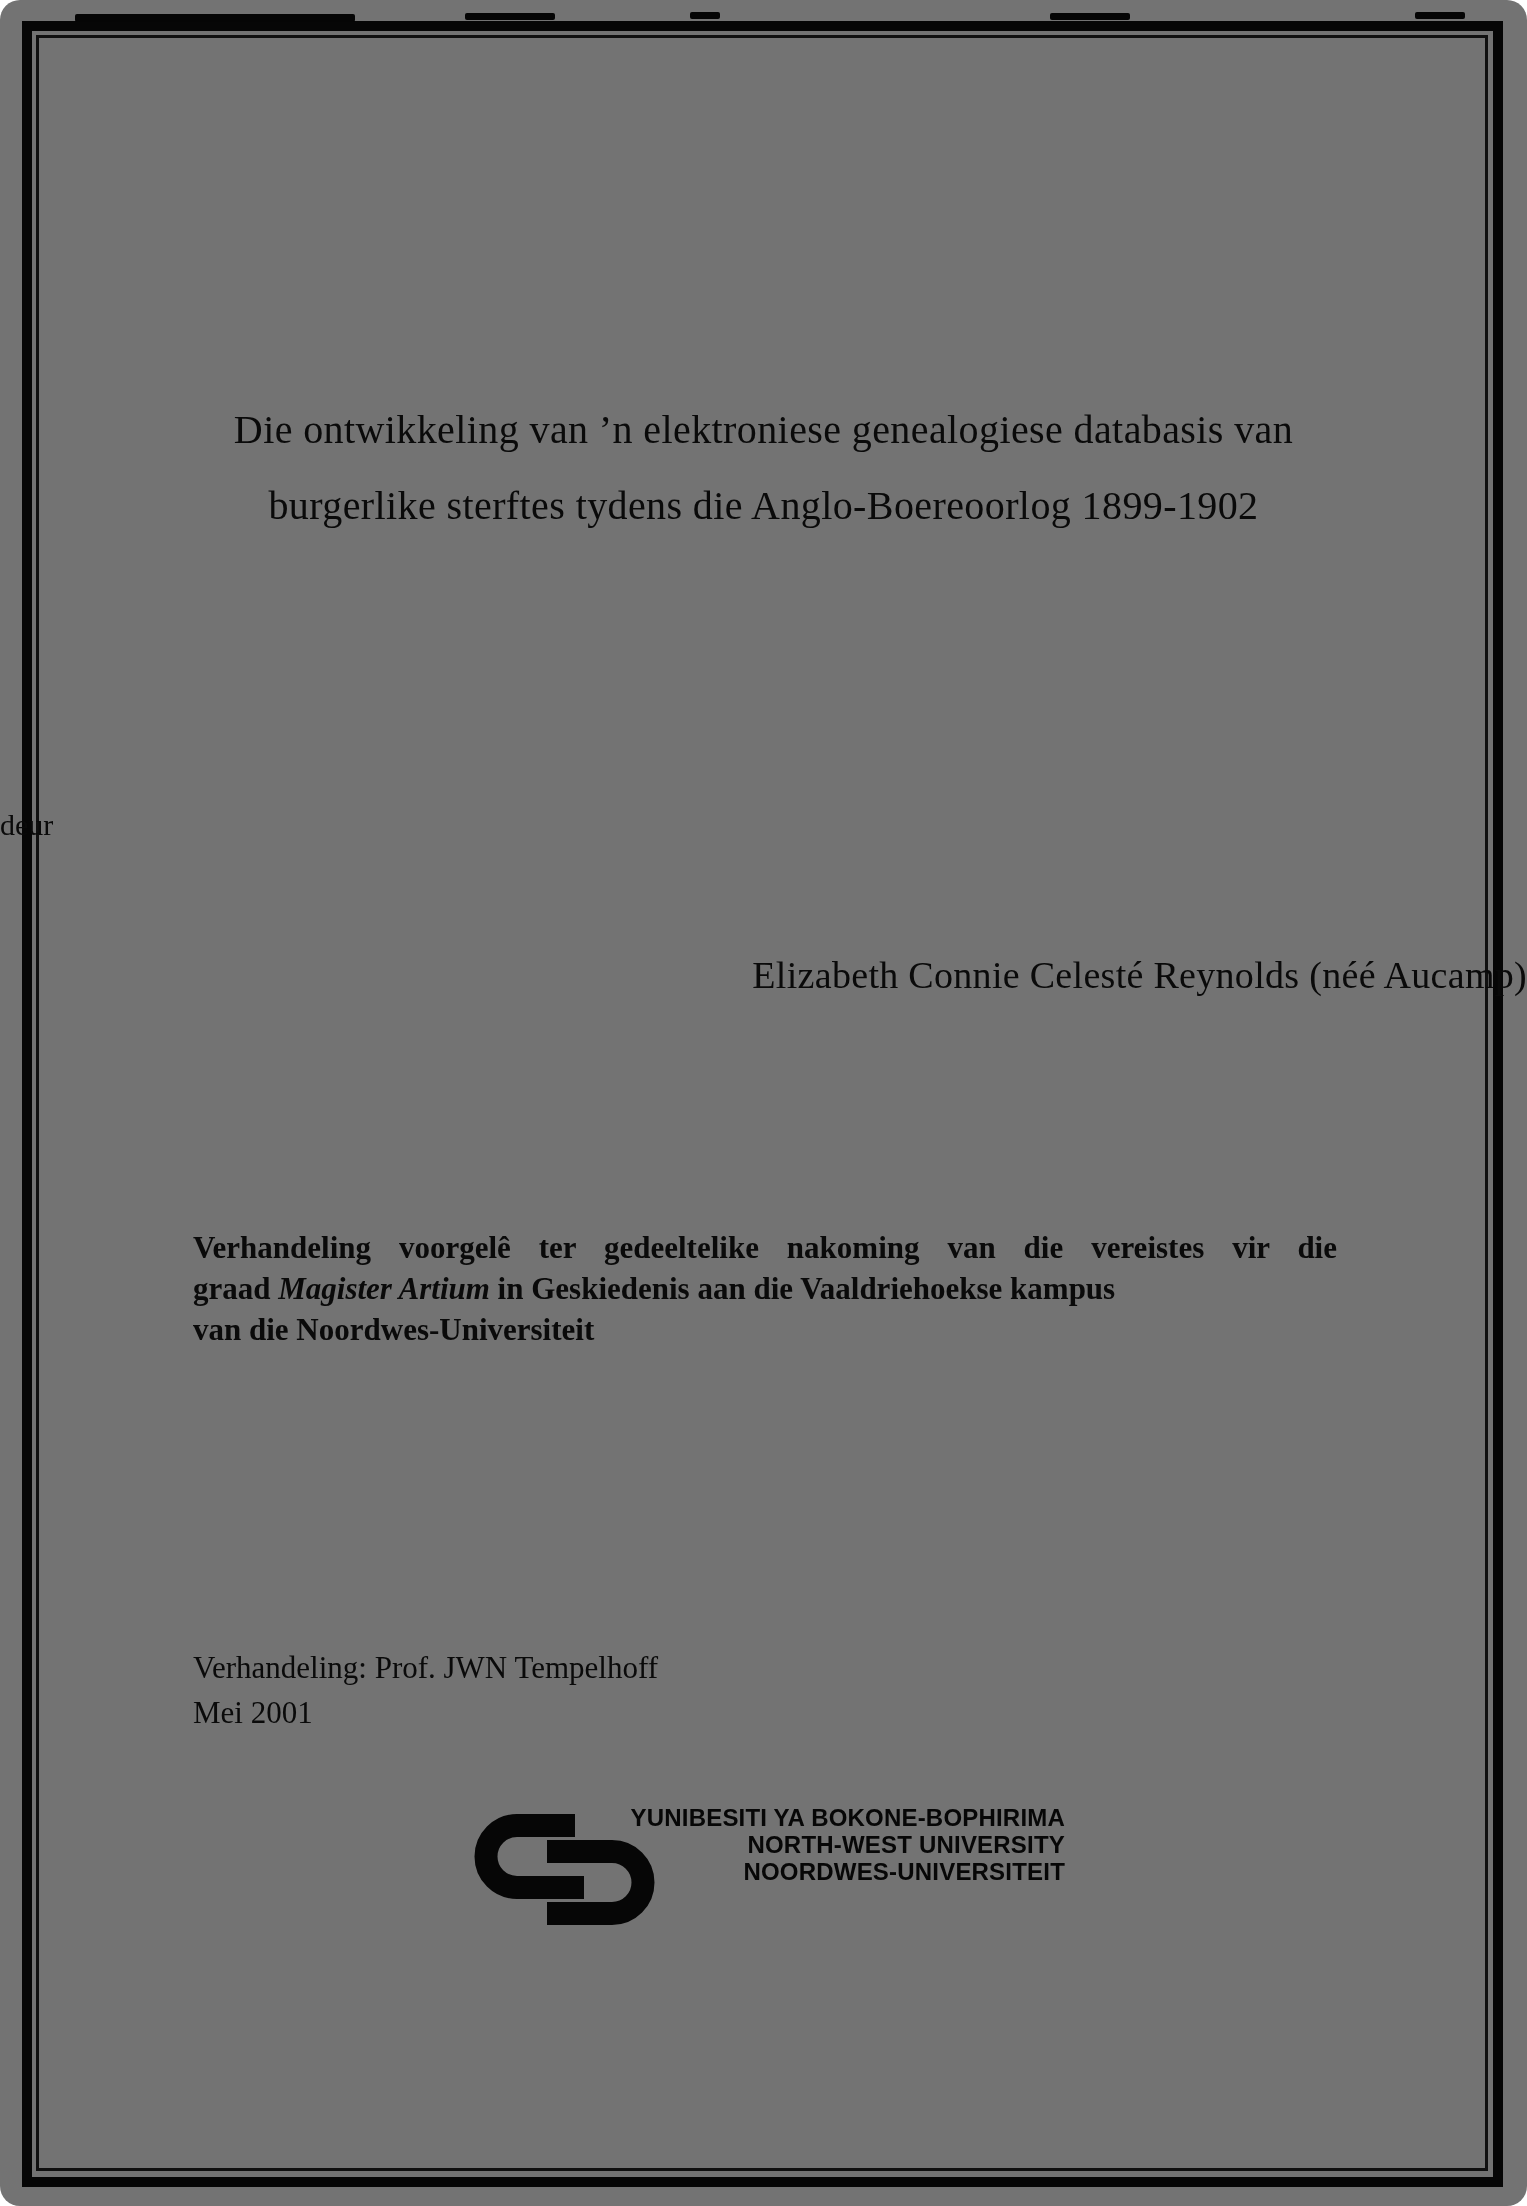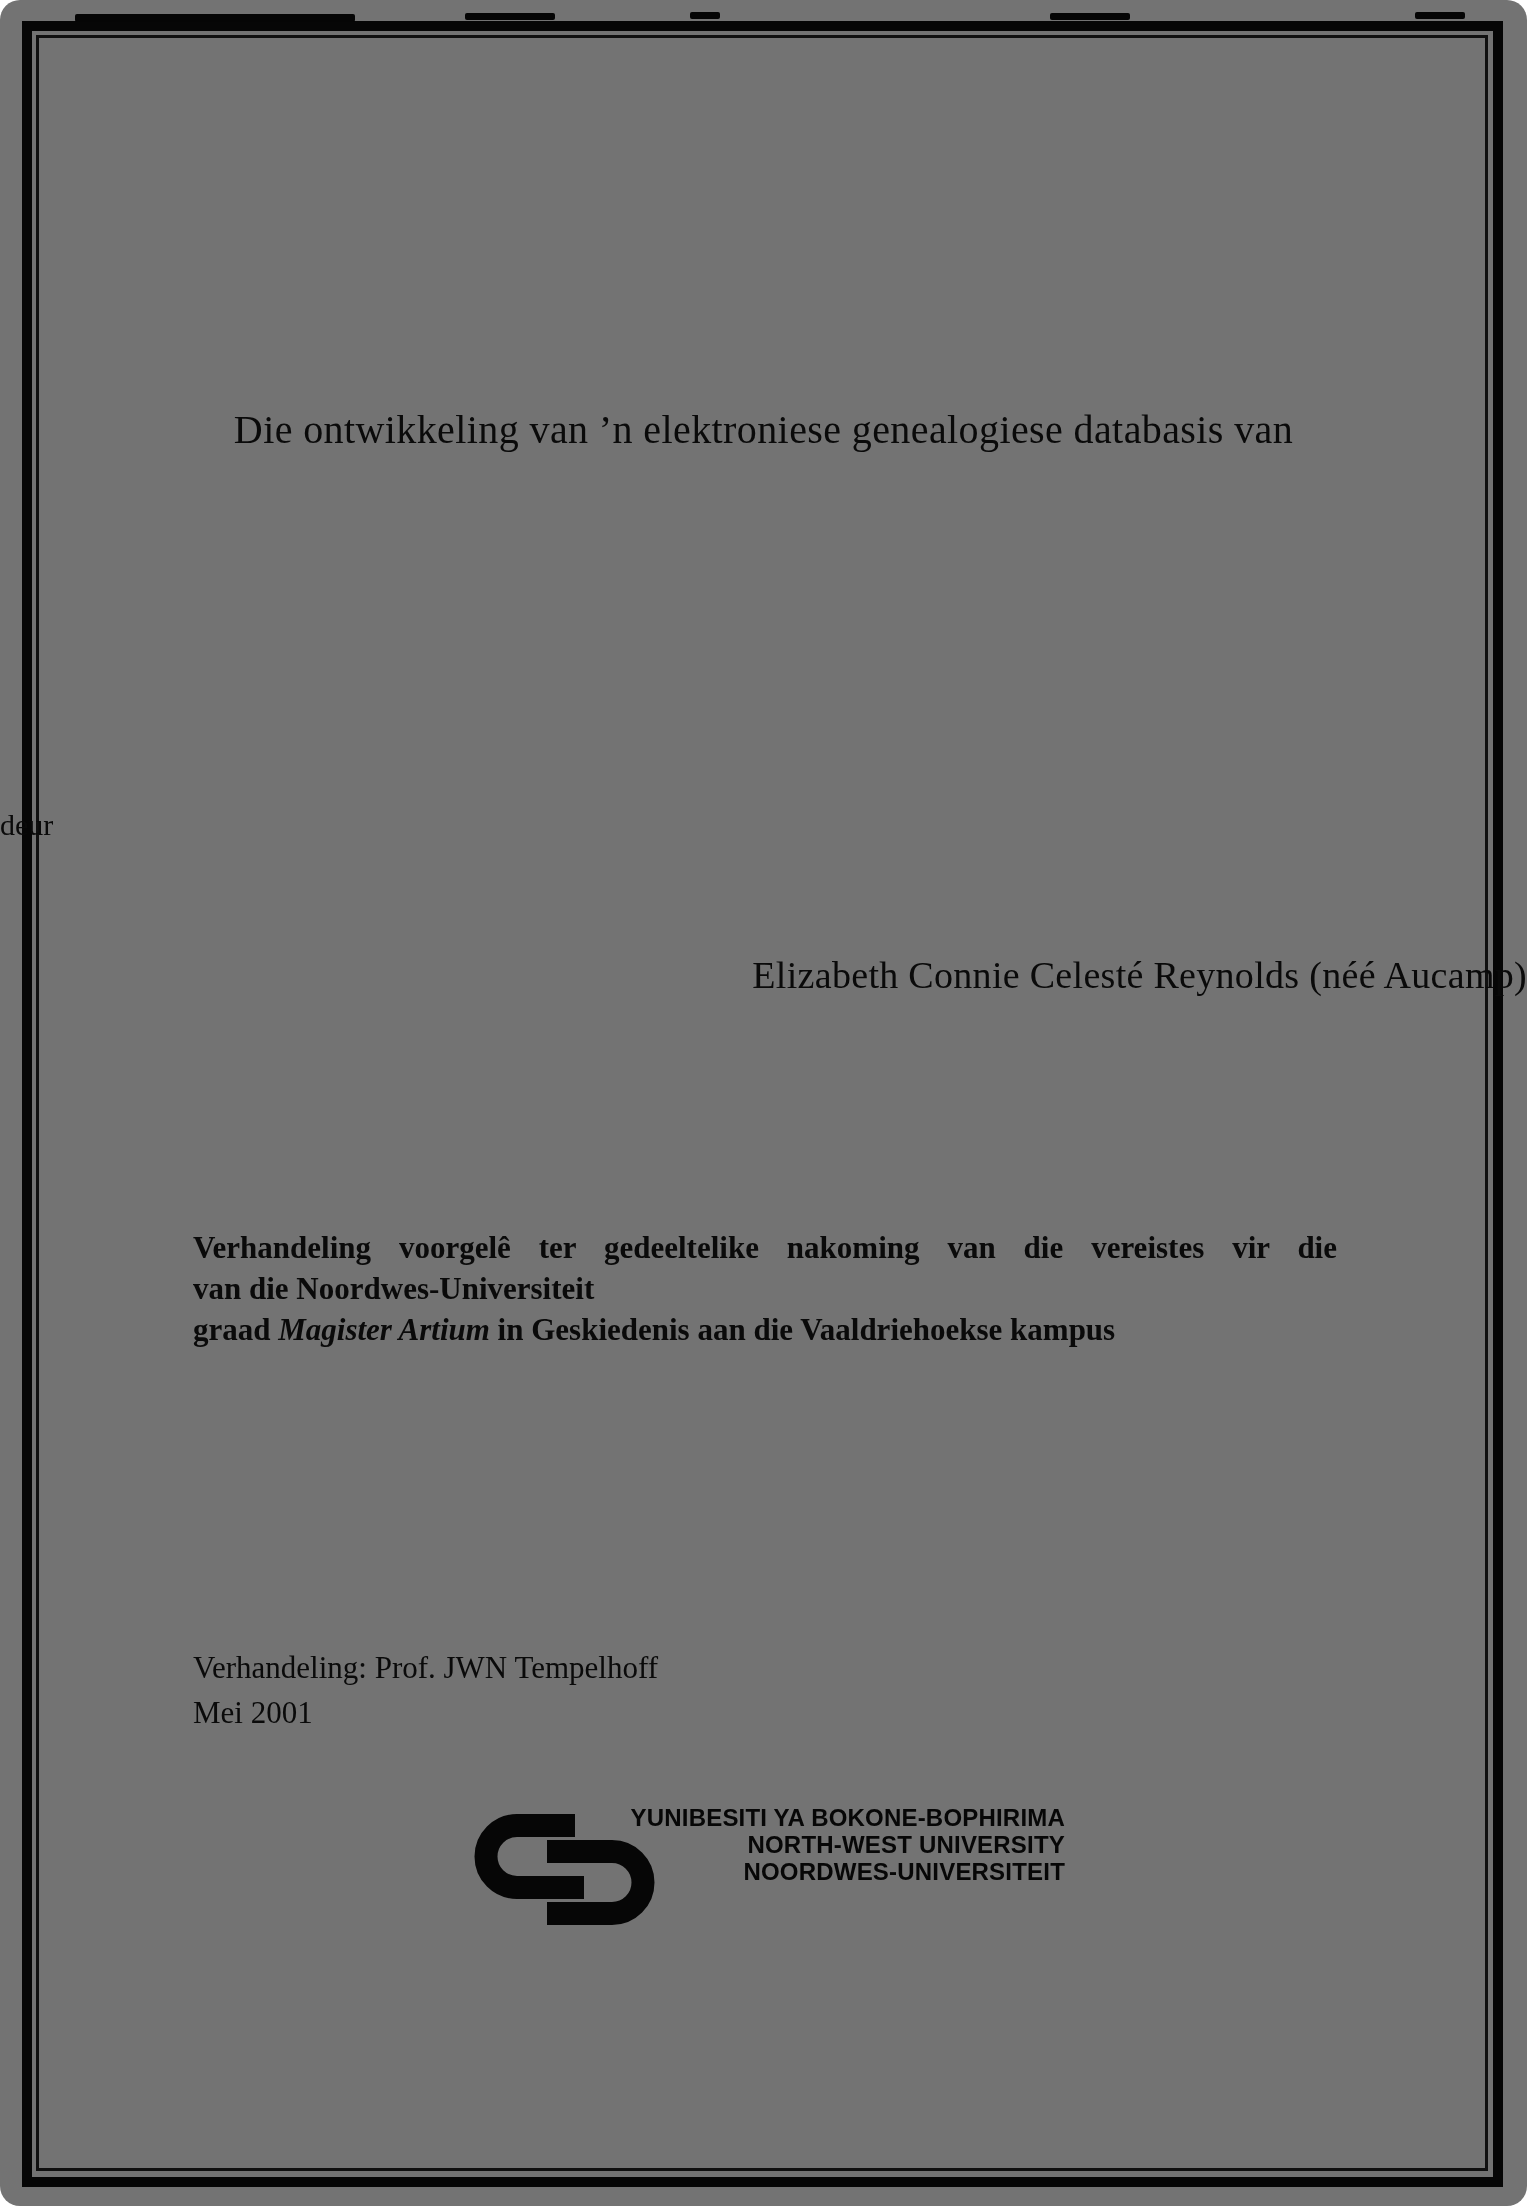--- a/index.html
+++ b/index.html
@@ -117,30 +117,31 @@
   <div class="inner-frame"></div>
 
   <div class="artifact a1"></div>
   <div class="artifact a2"></div>
   <div class="artifact a3"></div>
   <div class="artifact a4"></div>
   <div class="artifact a5"></div>
 
   <div class="title">
     <div>Die ontwikkeling van ’n elektroniese genealogiese databasis van</div>
+    <div>burgerlike sterftes tydens die Anglo-Boereoorlog 1899-1902</div>
   </div>
 
   <div class="byline">deur</div>
 
   <div class="author">Elizabeth Connie Celesté Reynolds (néé Aucamp)</div>
 
   <div class="statement">
     <div class="just">Verhandeling voorgelê ter gedeeltelike nakoming van die vereistes vir die</div>
+    <div><span>graad </span><span class="ital">Magister Artium</span><span> in Geskiedenis aan die Vaaldriehoekse kampus</span></div>
     <div>van die Noordwes-Universiteit</div>
-    <div><span>graad </span><span class="ital">Magister Artium</span><span> in Geskiedenis aan die Vaaldriehoekse kampus</span></div>
   </div>
 
   <div class="supervisor">
     <div>Verhandeling: Prof. JWN Tempelhoff</div>
     <div>Mei 2001</div>
   </div>
 
   <div class="logo">
     <svg class="logo-mark" viewBox="0 0 200 130" xmlns="http://www.w3.org/2000/svg">
       <path d="M113 26.5 H55 A31 31 0 0 0 55 88.5 H122" fill="none" stroke="#060606" stroke-width="23"></path>

